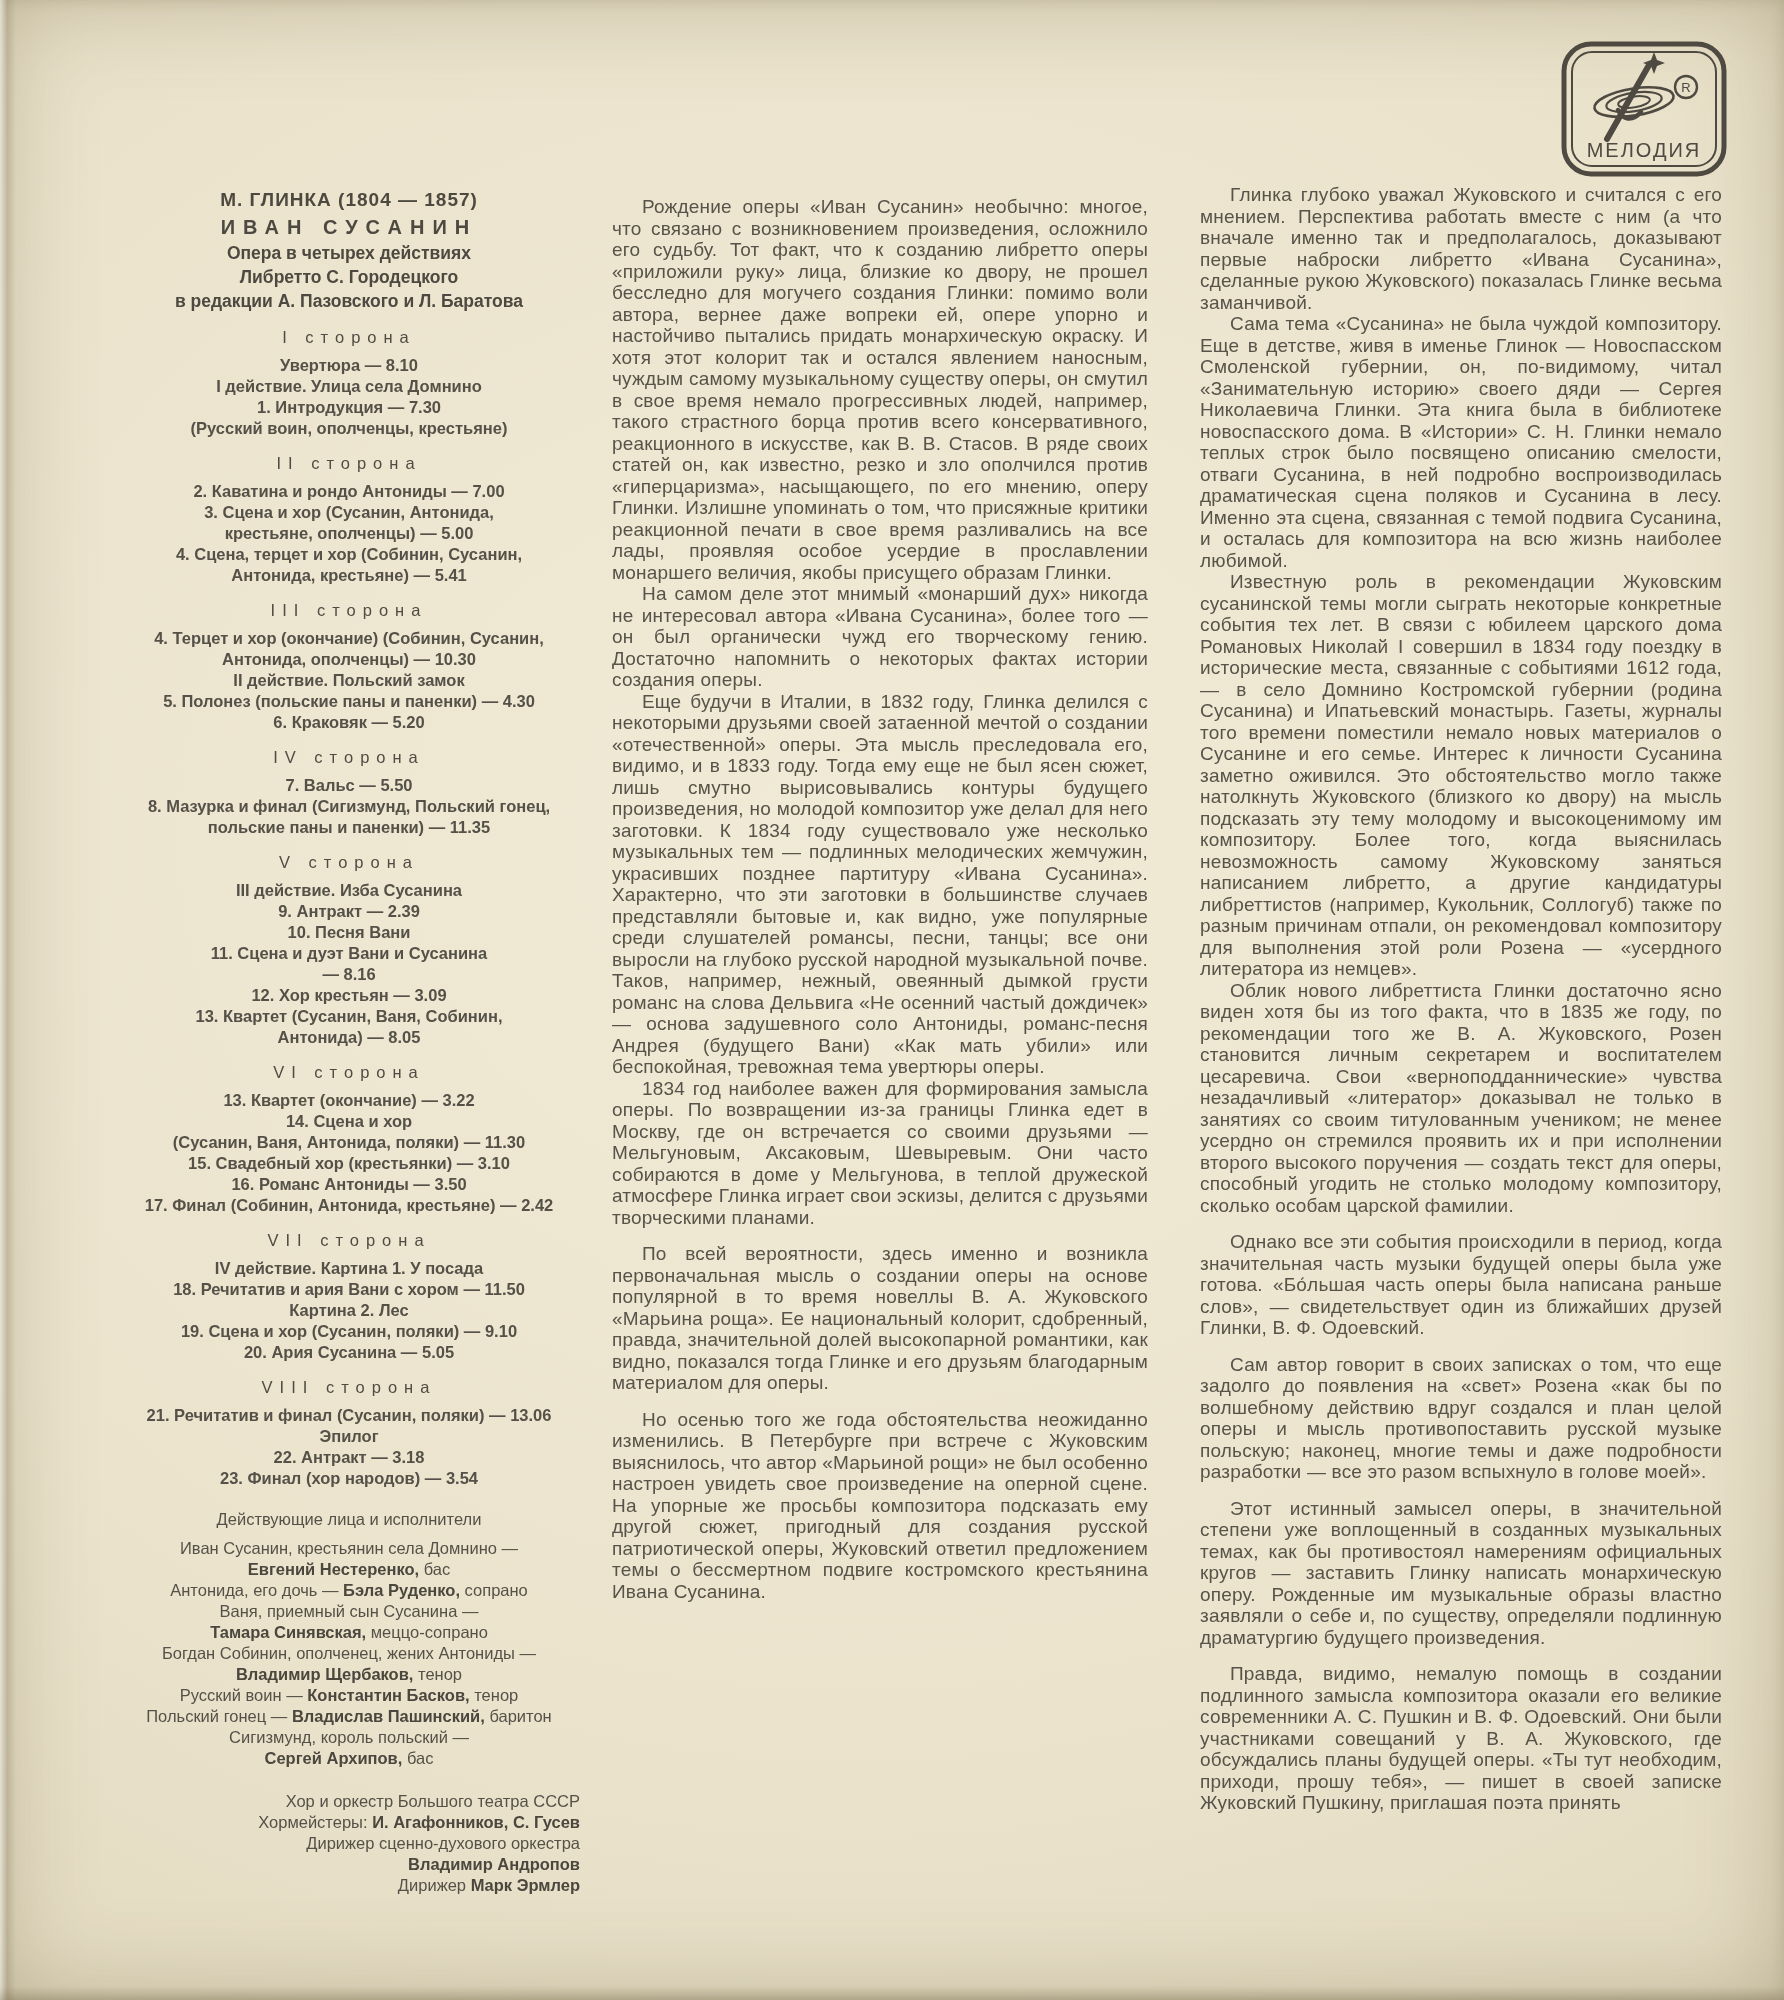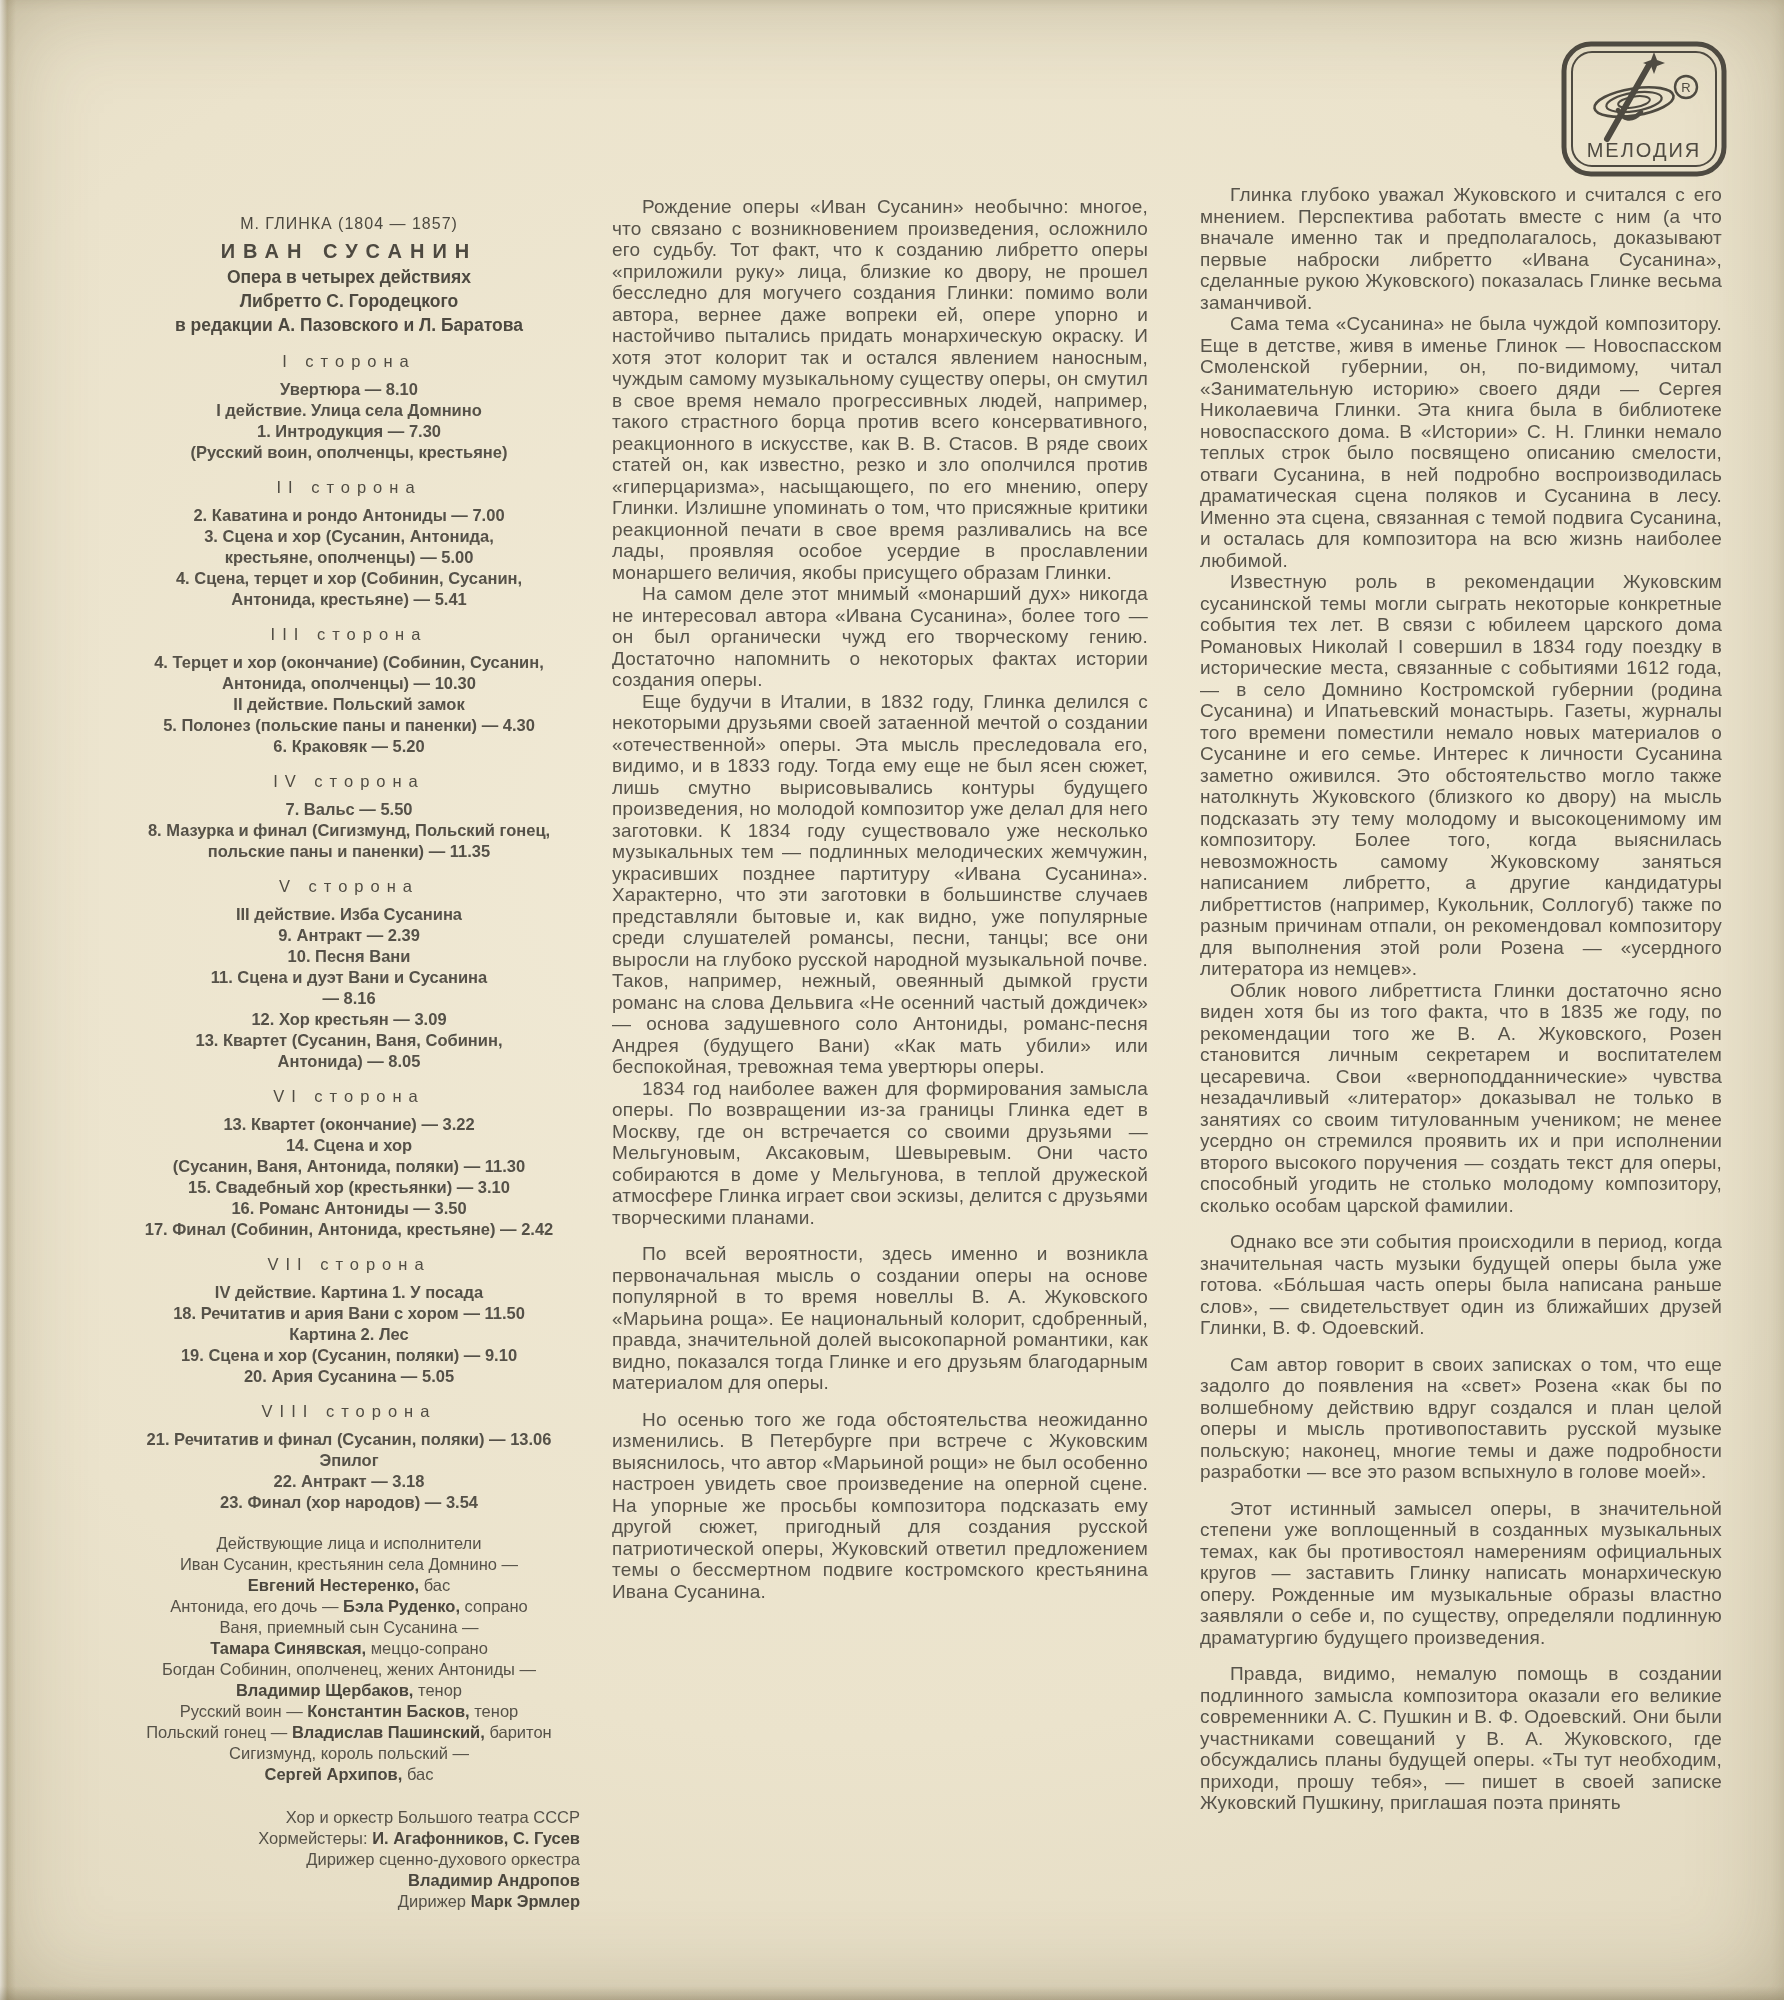--- a/index.html
+++ b/index.html
@@ -29,29 +29,29 @@
     text-align:center;font-size:20px;letter-spacing:2px;
     color:#4e4a41;font-weight:normal;
   }
 
   
   .tracklist{
     position:absolute;left:118px;top:186px;width:462px;
     text-align:center;font-size:16.5px;line-height:21px;
     color:#555148;
   }
-  .t-composer{font-weight:normal;font-size:16px;line-height:27px;letter-spacing:1px;color:#4d4940;margin-top:24px;}
+  .t-composer{font-weight:bold;font-size:19px;line-height:27px;letter-spacing:1px;color:#4d4940;}
   .t-title{font-weight:bold;font-size:20px;line-height:28px;letter-spacing:8px;color:#4d4940;}
   .t-sub{font-weight:bold;font-size:17.5px;line-height:24px;color:#4d4940;}
   .side-header{
     font-size:16.5px;letter-spacing:7px;margin:14px 0 7px;color:#504c43;
   }
   .track-line{min-height:21px;font-weight:bold;}
   .cast-block{margin-top:20px;}
-  .cast-header{margin-bottom:0;}
+  .cast-header{margin-bottom:8px;}
   .cast-line{min-height:21px;}
   .performers-block{margin-top:22px;text-align:right;}
   .credits-block{margin-top:30px;}
   .b{font-weight:bold;color:#4b473e;}
 
   
   .notes{position:absolute;font-size:19px;line-height:21.5px;
     letter-spacing:.2px;color:#57534a;}
   .notes-1{left:612px;top:196px;width:536px;}
   .notes-2{left:1200px;top:184px;width:522px;}

